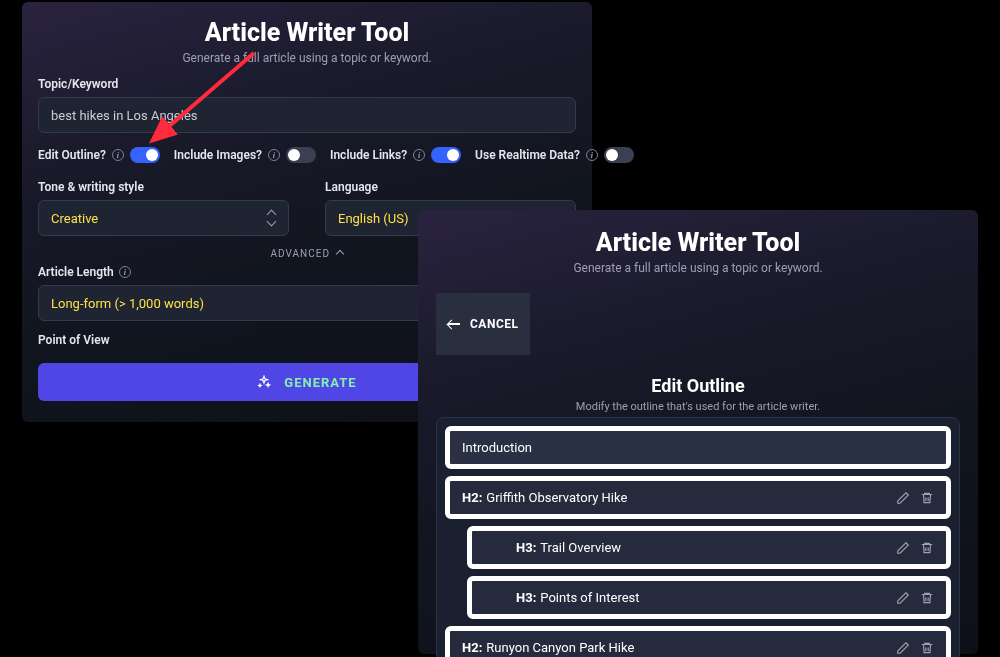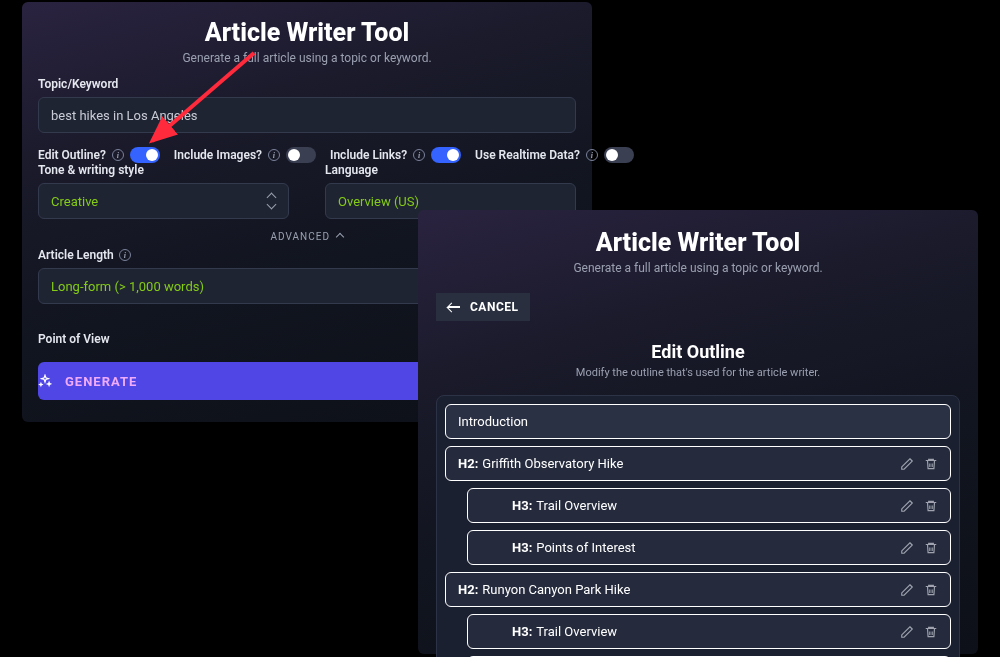--- a/index.html
+++ b/index.html
@@ -13,25 +13,25 @@
   }
   .panel-left { left: 22px; top: 2px; width: 570px; height: 420px; padding: 12px 16px 16px; }
   .panel-right { left: 418px; top: 210px; width: 560px; height: 444px; padding: 14px 18px; }
 
   .title { font-size: 25px; font-weight: 800; text-align: center; margin-top: 4px; }
   .subtitle { font-size: 12px; color: #9aa0b0; text-align: center; margin-top: 4px; margin-bottom: 12px; }
 
   .label { font-size: 12px; font-weight: 600; color: #e5e7ef; margin-bottom: 6px; display: flex; align-items: center; gap: 5px; }
   .field {
     width: 100%; height: 36px; background: #1f2432; border: 1px solid #333a4d;
-    border-radius: 6px; padding: 0 12px; font-size: 13px; color: #84cc16;
+    border-radius: 6px; padding: 0 12px; font-size: 13px; color: #fde047;
     display: flex; align-items: center; justify-content: space-between;
   }
   .field.input { color: #c9ccd6; }
-  .row { display: flex; gap: 36px; margin-top: 0; }
+  .row { display: flex; gap: 36px; margin-top: 17px; }
   .col { flex: 1; }
 
   .toggles { display: flex; align-items: center; gap: 14px; margin-top: 14px; flex-wrap: nowrap; }
   .tog-group { display: flex; align-items: center; gap: 6px; font-size: 12px; font-weight: 600; color: #e5e7ef; white-space: nowrap; }
   .info-icon { width: 12px; height: 12px; border: 1px solid #7a8199; border-radius: 50%; display: inline-flex; align-items: center; justify-content: center; font-size: 8px; color: #9aa0b0; font-style: italic; font-family: Georgia, serif; }
   .toggle { width: 30px; height: 16px; border-radius: 10px; position: relative; cursor: pointer; }
   .toggle.off { background: #3a3f52; }
   .toggle.on { background: #3463ff; }
   .toggle::after { content: ""; position: absolute; width: 12px; height: 12px; background: #fff; border-radius: 50%; top: 2px; }
   .toggle.off::after { left: 2px; }
@@ -45,39 +45,39 @@
   }
   .chev-updown::before, .chev-updown::after {
     content: ""; position: absolute; left: 2px; width: 6px; height: 6px;
     border-left: 1.5px solid #9aa0b0; border-top: 1.5px solid #9aa0b0;
   }
   .chev-updown::before { top: 0; transform: rotate(45deg); }
   .chev-updown::after { bottom: 0; transform: rotate(225deg); }
 
   .generate-btn {
     width: 100%; height: 38px; background: #4f46e5; border-radius: 6px;
-    display: flex; align-items: center; gap: 13px;
-    font-size: 13px; font-weight: 700; letter-spacing: 1px; color: #f0abfc; margin-top: 16px; cursor: pointer;
+    display: flex; align-items: center; justify-content: center; gap: 13px;
+    font-size: 13px; font-weight: 700; letter-spacing: 1px; color: #86efac; margin-top: 16px; cursor: pointer;
   }
 
   .cancel-btn {
     display: inline-flex; align-items: center; gap: 8px;
-    background: #2a2f40; border-radius: 0; padding: 7px 12px;
+    background: #2a2f40; border-radius: 0; padding: 24px 12px;
     font-size: 12px; font-weight: 700; letter-spacing: 0.5px; cursor: pointer; margin-top: 6px;
   }
   .arrow-left { width: 14px; height: 10px; position: relative; }
   .arrow-left::before { content: ""; position: absolute; top: 4px; left: 0; width: 12px; height: 1.5px; background: #fff; }
   .arrow-left::after { content: ""; position: absolute; top: 1.5px; left: 0; width: 6px; height: 6px; border-left: 1.5px solid #fff; border-bottom: 1.5px solid #fff; transform: rotate(45deg); }
 
   .sect-title { text-align: center; font-size: 18px; font-weight: 700; margin-top: 20px; }
-  .sect-sub { text-align: center; font-size: 11px; color: #9aa0b0; margin-top: 4px; margin-bottom: 16px; }
+  .sect-sub { text-align: center; font-size: 11px; color: #9aa0b0; margin-top: 4px; margin-bottom: 4px; }
 
   .outline-box { background: #1b2030; border: 1px solid #2d3347; border-radius: 8px; padding: 8px; }
   .outline-item {
-    background: #252b3d; border: 1px solid #ffffff; border-radius: 6px;
+    background: #252b3d; border: 5px solid #ffffff; border-radius: 6px;
     padding: 9px 12px; margin-bottom: 7px; font-size: 13px;
     display: flex; align-items: center; justify-content: space-between;
   }
   .outline-item.intro { background: #2b3145; }
   .outline-item.child { margin-left: 22px; padding-left: 44px; }
   .outline-item:last-child { margin-bottom: 0; }
   .hprefix { font-weight: 700; margin-right: 4px; text-align: center; }
   .item-actions { display: flex; gap: 10px; align-items: center; }
 
   .pencil-icon, .trash-icon { width: 14px; height: 14px; cursor: pointer; opacity: 0.75; }
@@ -128,39 +128,39 @@
     <div class="col">
       <div class="label">Tone &amp; writing style</div>
       <div class="field">
         <span>Creative</span>
         <span class="chev-updown"></span>
       </div>
     </div>
     <div class="col">
       <div class="label">Language</div>
       <div class="field">
-        <span>Overview (US)</span>
+        <span>English (US)</span>
       </div>
     </div>
   </div>
 
   <div class="advanced">
     <span>ADVANCED</span>
     <span class="chev-up"></span>
   </div>
 
   <div class="label">
     <span>Article Length</span>
     <span class="info-icon">i</span>
   </div>
   <div class="field">
     <span>Long-form (&gt; 1,000 words)</span>
   </div>
 
-  <div class="label" style="margin-top:28px">Point of View</div>
+  <div class="label" style="margin-top:12px">Point of View</div>
 
   <div class="generate-btn">
     <svg class="sparkle-icon" viewBox="0 0 24 24" fill="none" stroke="#fff" stroke-width="2">
       <path d="M12 2l1.5 4.5L18 8l-4.5 1.5L12 14l-1.5-4.5L6 8l4.5-1.5L12 2zM19 14l.8 2.2L22 17l-2.2.8L19 20l-.8-2.2L16 17l2.2-.8L19 14zM5 16l.6 1.4L7 18l-1.4.6L5 20l-.6-1.4L3 18l1.4-.6L5 16z"></path>
     </svg>
     <span>GENERATE</span>
   </div>
 </div>
 
 <svg class="anno-arrow" width="120" height="120">

